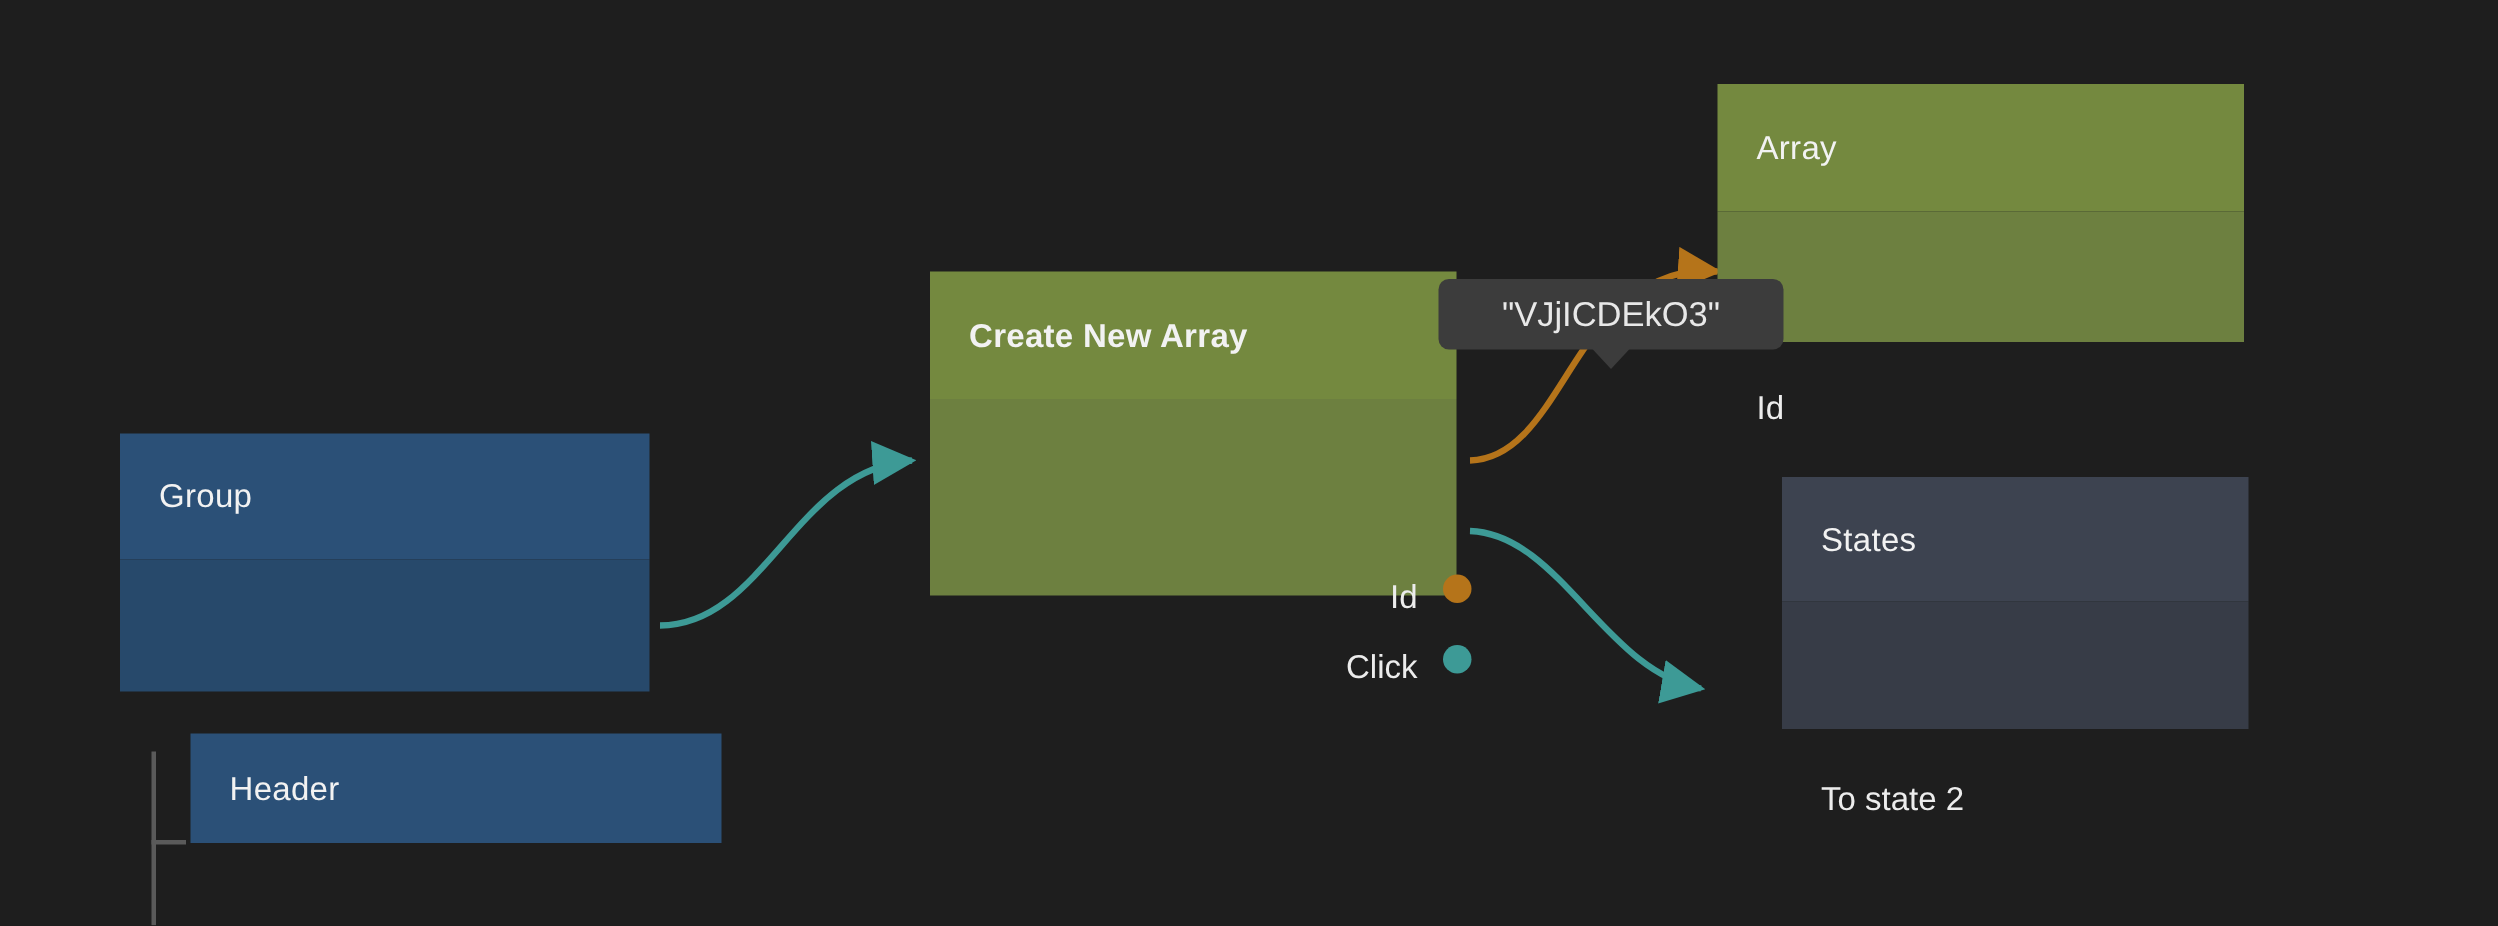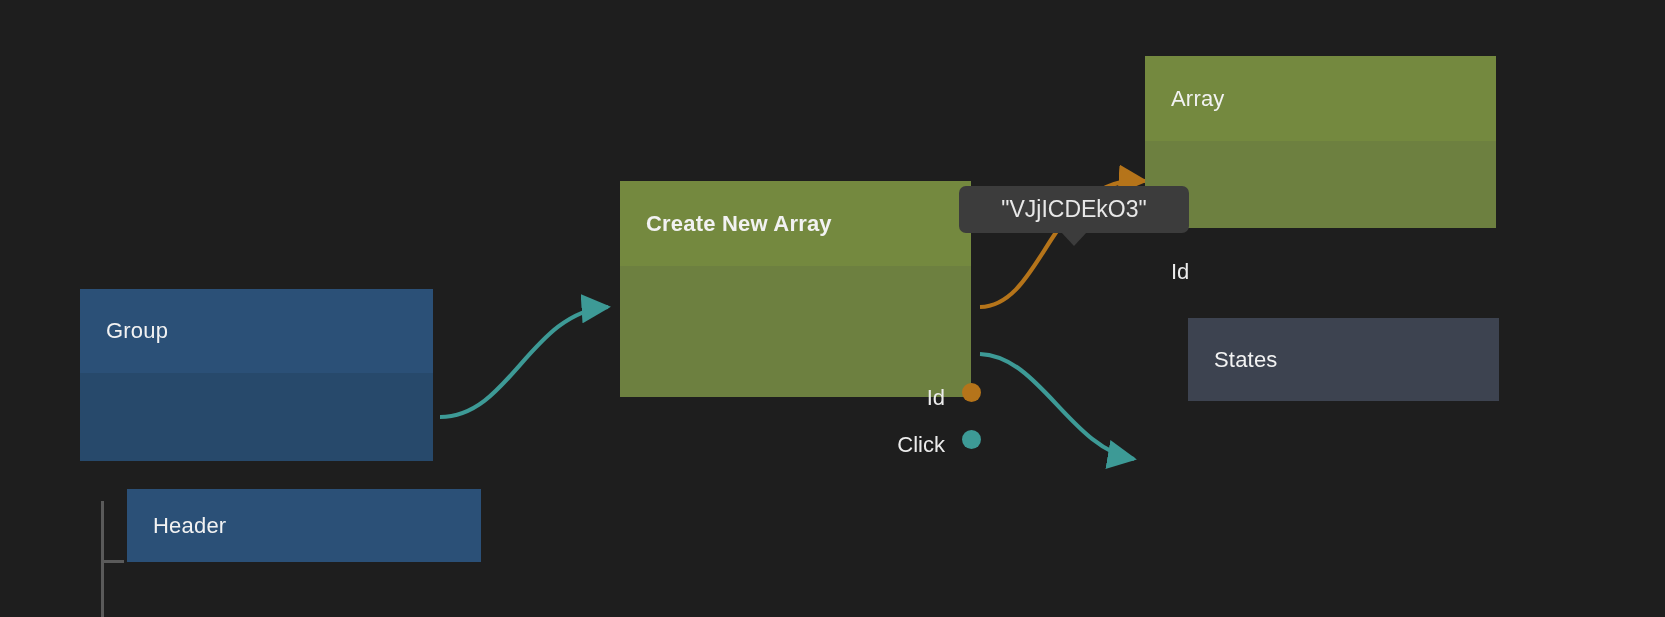--- a/index.html
+++ b/index.html
@@ -196,20 +196,25 @@
       <div class="port-row in" style="top:108px;">
         <span class="port-label">Id</span>
       </div>
     </div>
   </div>
 
   <div class="node n-slate" style="left:1145px; top:318px; width:354px; height:200px; z-index:10;padding-left:43px;">
     <div class="node-header" style="height:83px;">
       <span>States</span>
     </div>
+    <div class="node-body" style="height:85px;">
+      <div class="port-row in" style="top:109px;">
+        <span class="port-label">To state 2</span>
+      </div>
+    </div>
   </div>
 
   <div class="tooltip" style="left:959px; top:186px; width:194px; height:47px;">
     <span>"VJjICDEkO3"</span>
     <span class="tooltip-tail"></span>
   </div>
 
 </div>
 
 </body></html>

